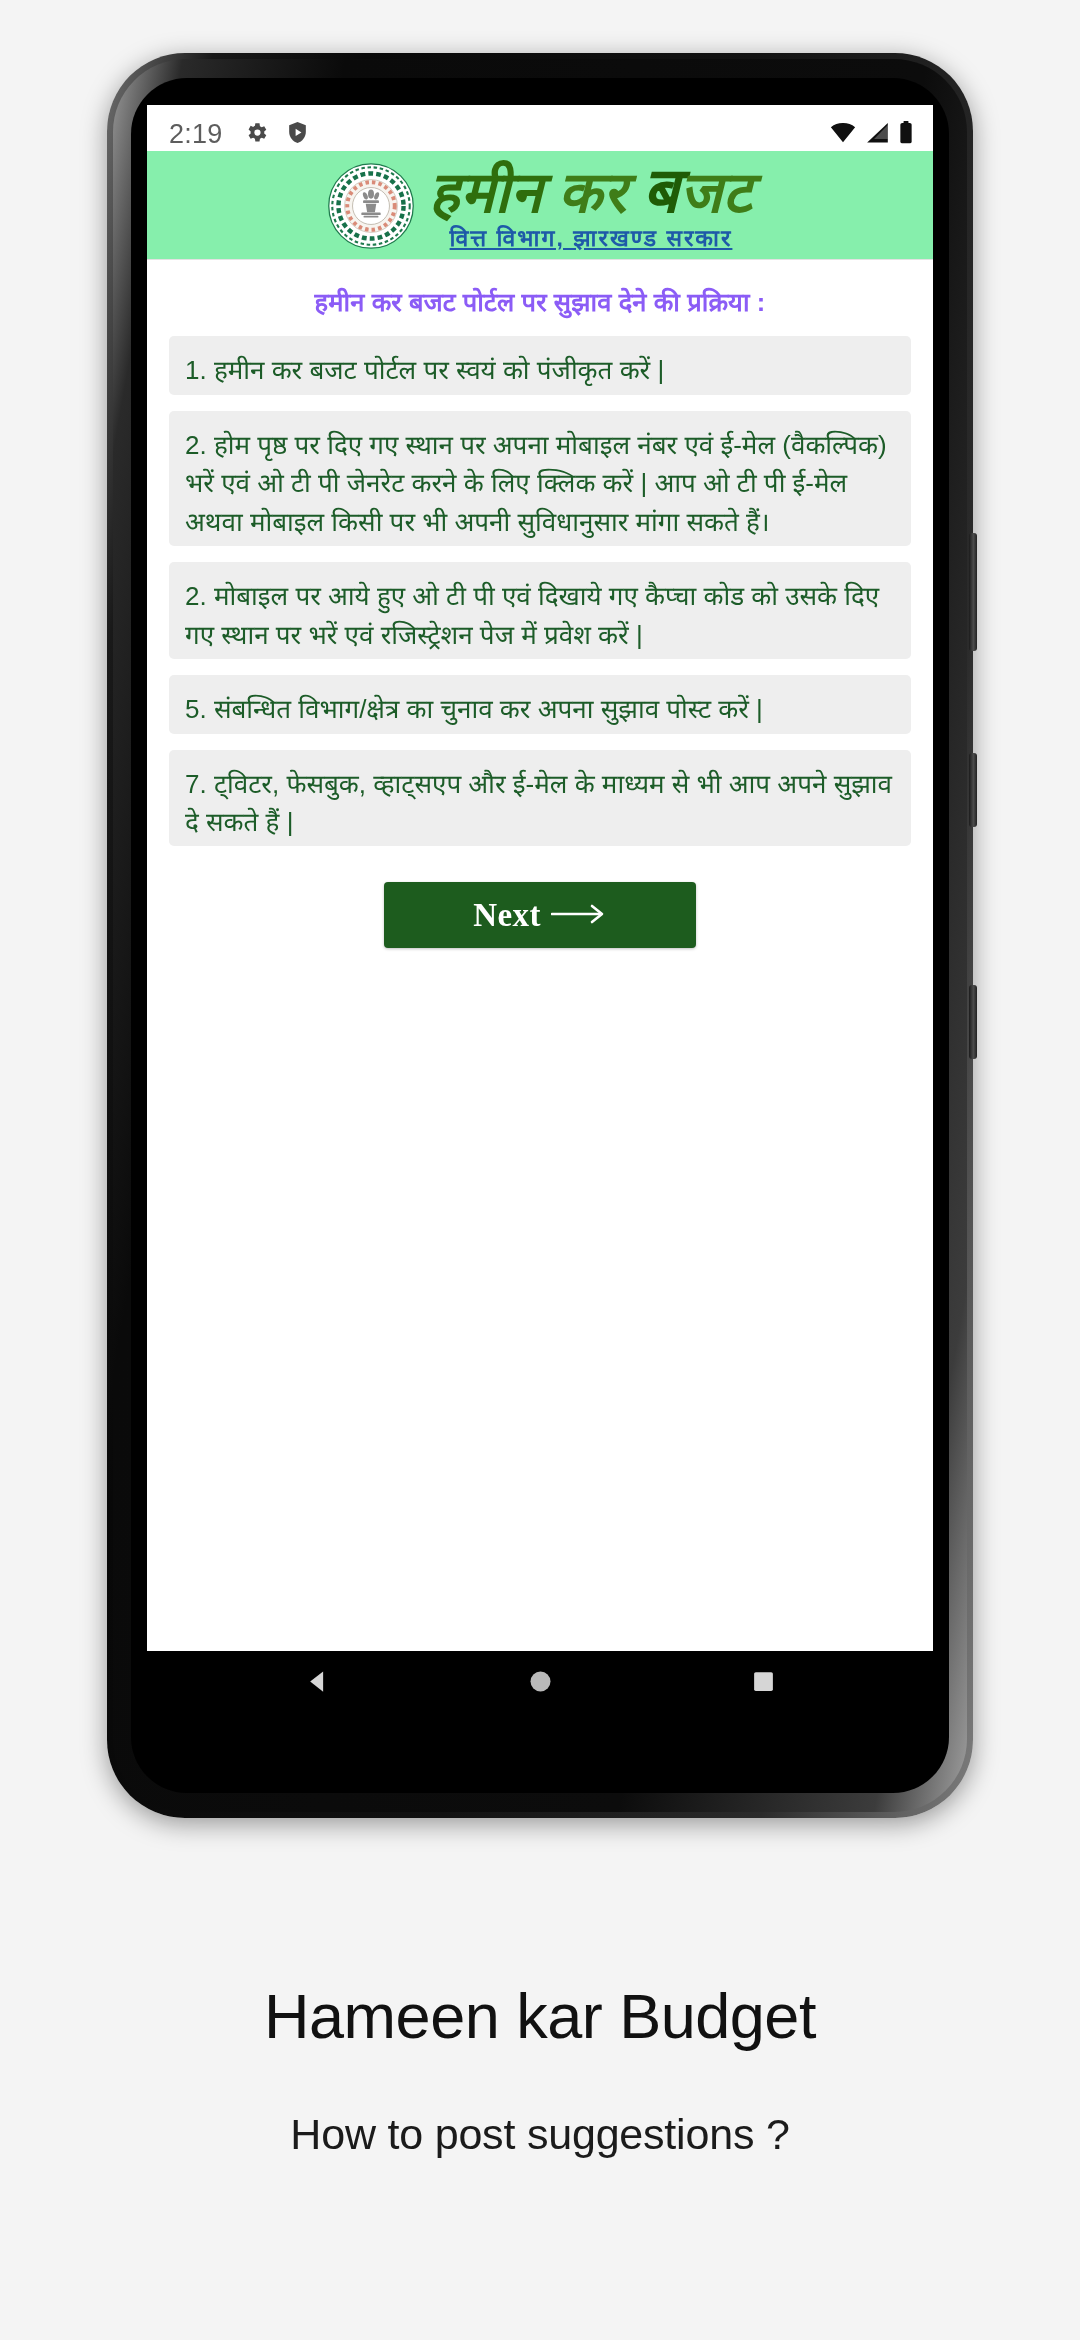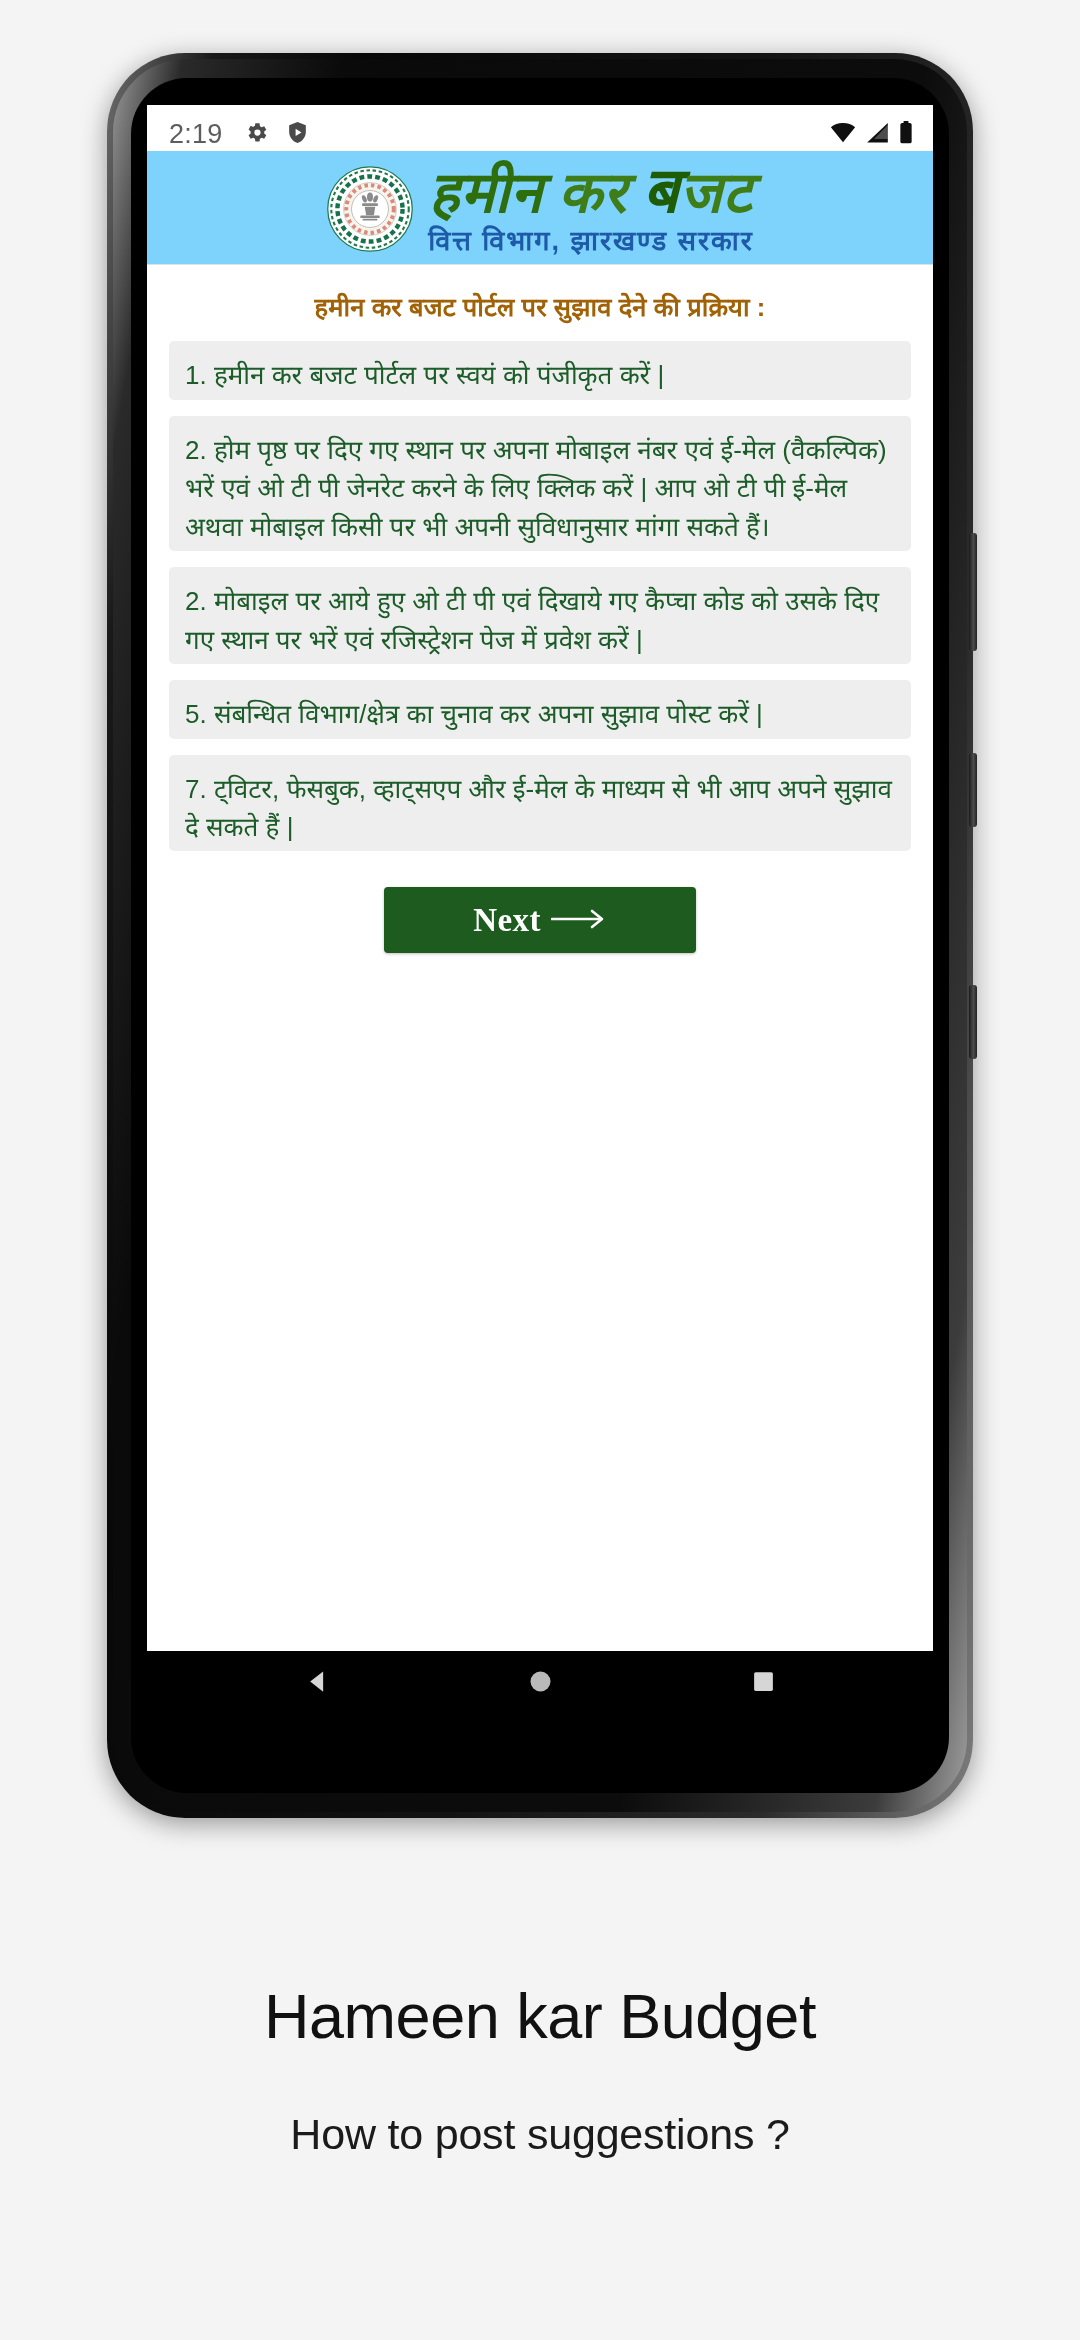--- a/index.html
+++ b/index.html
@@ -68,21 +68,21 @@
     font-size:27px; letter-spacing:.2px; color:#5d5d5d;
     font-family:"Liberation Sans", sans-serif;
   }
   .sb-left-icons{ display:flex; align-items:center; gap:16px; margin-left:22px; }
   .sb-right{ margin-left:auto; display:flex; align-items:center; gap:9px; }
   .sb-ico{ display:block; }
 
   
   .app-header{
     flex:0 0 auto;
-    background:#7dd3fc;
+    background:#86efac;
     padding:8px 0 6px 0;
     display:flex; align-items:center; justify-content:center;
     gap:14px;
     border-bottom:1px solid #e2e2e2;
   }
   .emblem{
     width:88px; height:88px; flex:0 0 88px;
     position:relative;
   }
   .logo-text{ display:flex; flex-direction:column; align-items:center; }
@@ -90,37 +90,37 @@
     font-family:"Liberation Serif", serif;
     font-weight:bold; font-style:italic;
     font-size:57px; line-height:1.02;
     color:#3f7d18; white-space:nowrap;
     letter-spacing:1px;
   }
   .logo-main .dark{ color:#2f6e0d; }
   .logo-main .b{ color:#1f5c06; font-size:63px; }
   .logo-sub{
     font-family:"Liberation Sans", sans-serif;
-    font-size:27px; font-weight:bold;
+    font-size:23px; font-weight:bold;
     color:#1e5aa8; white-space:nowrap;
-    letter-spacing:2px; margin-top:-2px;
+    letter-spacing:2px; margin-top:-2px;text-decoration:underline;
   }
 
   
   .content{
     flex:1 1 auto; background:#fff;
     padding:14px 22px 0 22px;
     overflow:hidden;
   }
   .page-title{
     text-align:center;
     font-family:"Liberation Sans", sans-serif;
     font-weight:bold;
     font-size:25.5px;
-    color:#a16207;
+    color:#8b5cf6;
     margin:10px 0 18px 0;
     letter-spacing:.1px;
   }
   .step{
     background:#eeeeee;
     border-radius:5px;
     padding:15px 16px 5px 16px;
     margin-bottom:16px;
     color:#1c5c28;
     font-family:"Liberation Sans", sans-serif;

